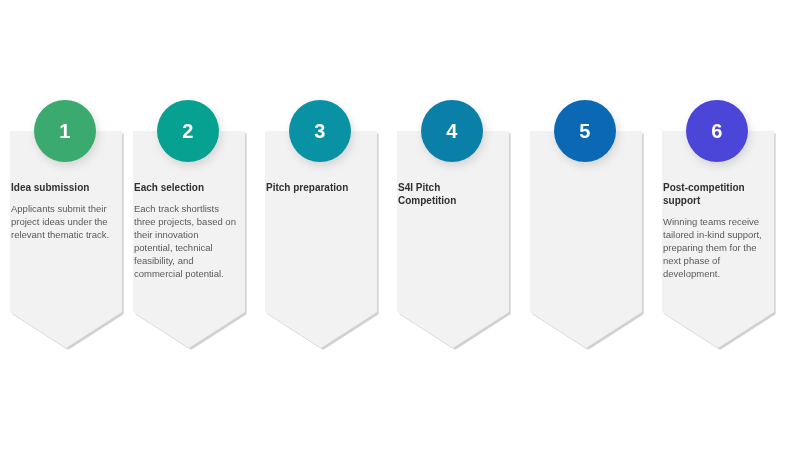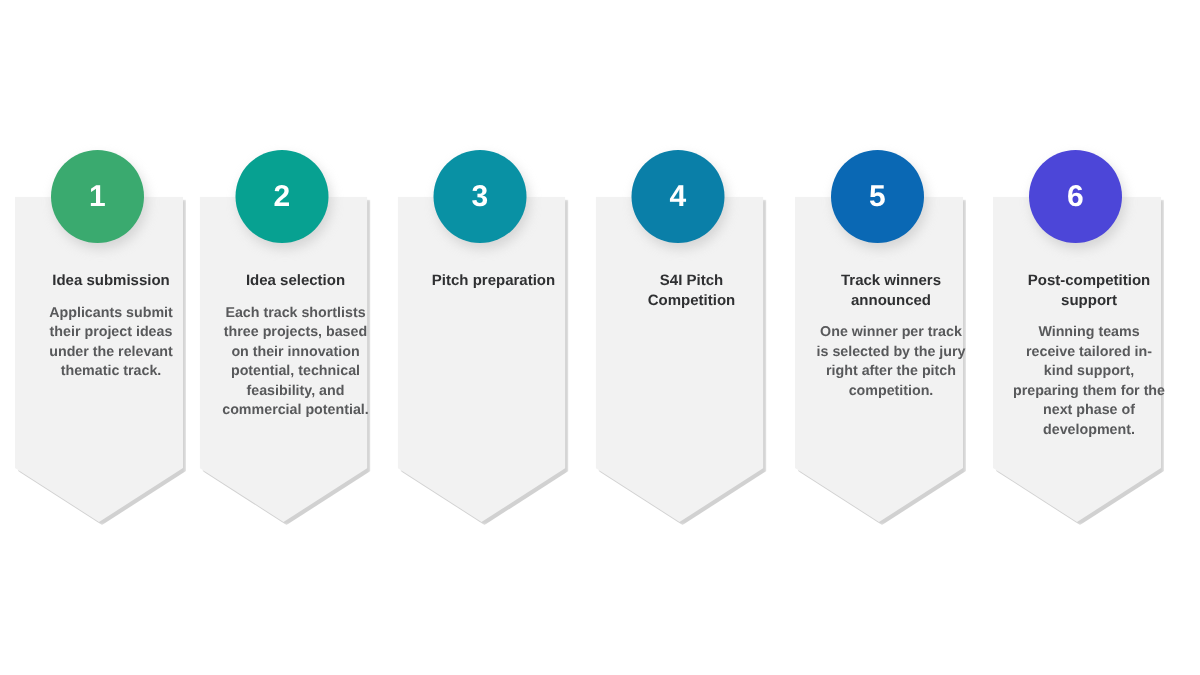--- a/index.html
+++ b/index.html
@@ -77,36 +77,35 @@
     justify-content: center;
     color: #ffffff;
     font-size: 20px;
     font-weight: bold;
     line-height: 1;
     letter-spacing: .3px;
   }
 
   .card-body {
     position: absolute;
-    left: 12px;
+    left: 0;
     top: 86px;
     width: 104px;
-    text-align: center;
   }
   .step-title {
     font-size: 10px;
     font-weight: bold;
     color: #2f3032;
     line-height: 1.28;
     margin: 0 0 7px 0;
     padding: 0 1px;
   }
   .step-desc {
     font-size: 9.5px;
-    font-weight: bold;
+    font-weight: normal;
     color: #58595b;
     line-height: 1.38;
     margin: 0;
     padding: 0 1px;
   }
 </style>
 </head>
 <body style="background: rgb(255, 255, 255);">
 
 <div id="process-flow">
@@ -121,21 +120,21 @@
       <p class="step-desc">Applicants submit their project ideas under the relevant thematic track.</p>
     </div>
   </div>
 
   <div class="step" style="left:133px;">
     <div class="card-shadow"></div>
     <div class="card"></div>
     <div class="badge-shadow"></div>
     <div class="badge" style="background: rgb(7, 161, 145);">2</div>
     <div class="card-body">
-      <p class="step-title">Idea selection</p>
+      <p class="step-title">Each selection</p>
       <p class="step-desc">Each track shortlists three projects, based on their innovation potential, technical feasibility, and commercial potential.</p>
     </div>
   </div>
 
   <div class="step" style="left:265px;">
     <div class="card-shadow"></div>
     <div class="card"></div>
     <div class="badge-shadow"></div>
     <div class="badge" style="background: rgb(9, 145, 164);">3</div>
     <div class="card-body">
@@ -151,24 +150,20 @@
     <div class="card-body">
       <p class="step-title">S4I Pitch Competition</p>
     </div>
   </div>
 
   <div class="step" style="left:530px;">
     <div class="card-shadow"></div>
     <div class="card"></div>
     <div class="badge-shadow"></div>
     <div class="badge" style="background: rgb(10, 104, 180);">5</div>
-    <div class="card-body">
-      <p class="step-title">Track winners announced</p>
-      <p class="step-desc">One winner per track is selected by the jury right after the pitch competition.</p>
-    </div>
   </div>
 
   <div class="step" style="left:662px;">
     <div class="card-shadow"></div>
     <div class="card"></div>
     <div class="badge-shadow"></div>
     <div class="badge" style="background: rgb(76, 70, 216);">6</div>
     <div class="card-body">
       <p class="step-title">Post-competition support</p>
       <p class="step-desc">Winning teams receive tailored in-kind support, preparing them for the next phase of development.</p>

